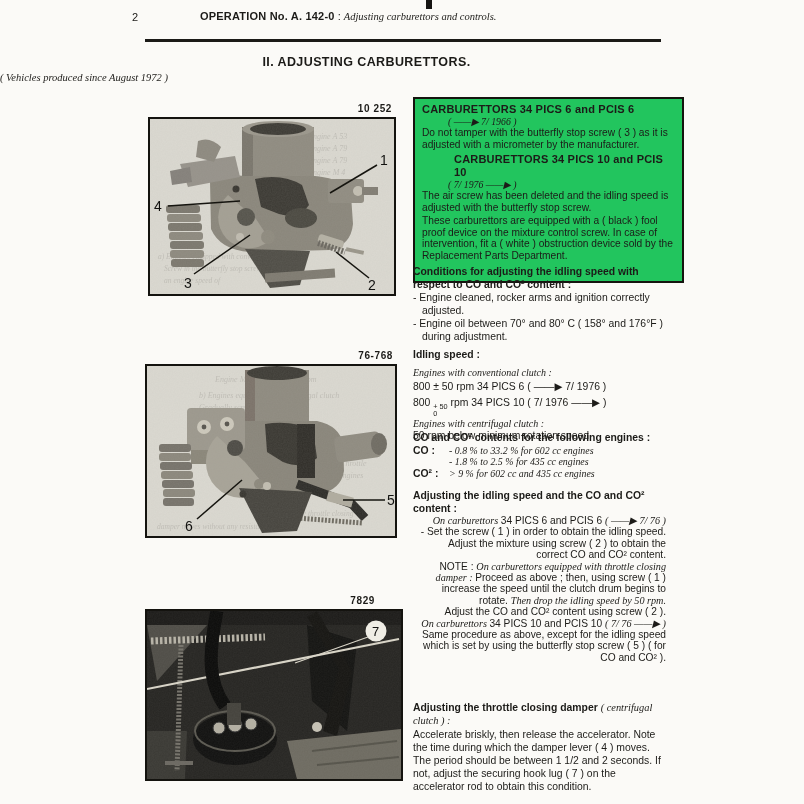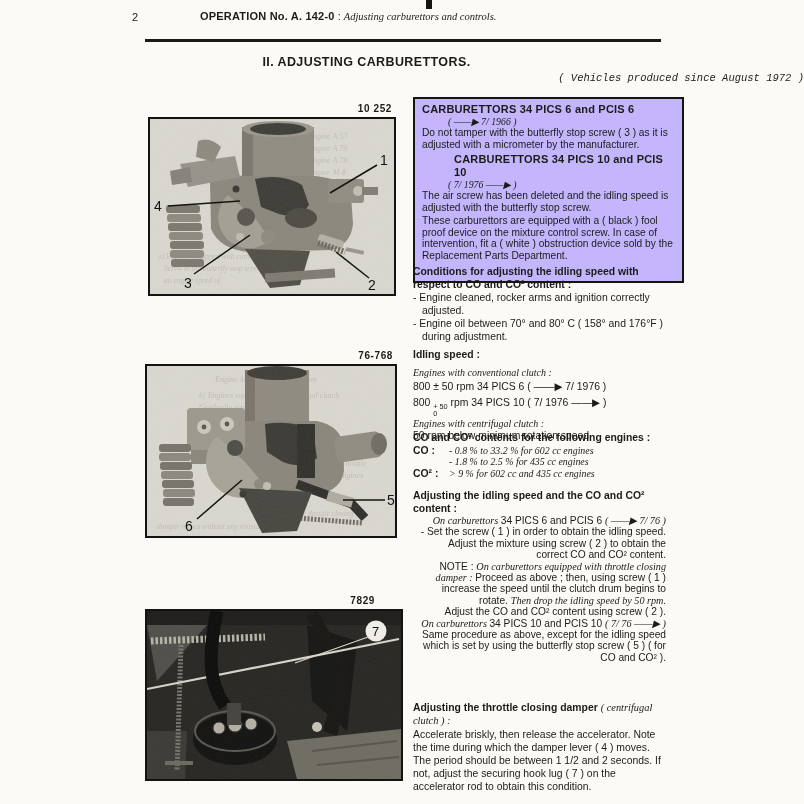--- a/index.html
+++ b/index.html
@@ -6,32 +6,32 @@
   body{width:804px;height:804px;background:#f6f5f1;font-family:"Liberation Sans",sans-serif;color:#1c1b18;}
   .page{position:relative;width:804px;height:804px;background:#fbfaf7;overflow:hidden;}
   
   .top-tick{position:absolute;left:426px;top:0;width:6px;height:9px;background:#151412;}
   .pg-num{position:absolute;left:132px;top:11px;font-size:11px;}
   .header{position:absolute;left:200px;top:10px;font-size:11px;white-space:nowrap;}
   .hb{font-weight:bold;letter-spacing:.2px;}
   .hi{font-family:"Liberation Serif",serif;font-style:italic;font-size:10.5px;}
   .rule{position:absolute;left:145px;top:39px;width:516px;height:3px;background:#1b1a17;}
   .title{position:absolute;left:0;top:55px;width:733px;text-align:center;font-weight:bold;font-size:12.5px;letter-spacing:.4px;}
-  .subtitle{position:absolute;left:0;top:72px;width:804px;text-align:right;font-family:Liberation Mono, monospace;font-style:italic;font-size:10.5px;}
+  .subtitle{position:absolute;left:0;top:72px;width:804px;text-align:left;font-family:Liberation Serif, serif;font-style:italic;font-size:10.5px;}
   
   .figlabel{position:absolute;font-size:10px;font-weight:600;letter-spacing:.6px;text-align:right;}
   .figframe{position:absolute;border:2px solid #14130f;background:#dbd9d1;}
   .figframe svg{display:block;width:100%;height:100%;}
   
   .rcol{position:absolute;left:413px;top:97px;width:253px;font-size:10.4px;line-height:13px;}
   .sec{position:absolute;left:0;width:253px;}
   .shead{font-weight:bold;}
   .it{font-family:"Liberation Serif",serif;font-style:italic;}
   .hang{padding-left:9px;text-indent:-9px;}
-  .ibox{border:2px solid #15140f;background:#c4b5fd;padding:4px 7px 19px 7px;font-size:10.2px;line-height:11.7px;}
+  .ibox{border:2px solid #15140f;background:#22c55e;padding:4px 7px 19px 7px;font-size:10.2px;line-height:11.7px;}
   .ibox .bt{font-weight:bold;font-size:11px;line-height:13px;letter-spacing:.2px;}
   .ibox .rg{font-family:"Liberation Serif",serif;font-style:italic;font-size:9.8px;line-height:11px;margin-left:26px;}
   .ibox .bb{margin-bottom:1px;}
   .ibox .t2{margin-top:3px;margin-left:32px;}
   .small-it{font-family:"Liberation Serif",serif;font-style:italic;font-size:10px;}
   .rowline{white-space:nowrap;}
   .frac{display:inline-flex;flex-direction:column;vertical-align:-3px;font-size:7.3px;line-height:7px;text-align:left;}
   .corow{display:flex;}
   .colab{width:36px;font-weight:bold;flex:none;}
   .covals{flex:1;font-family:"Liberation Serif",serif;font-style:italic;font-size:9.9px;line-height:11px;padding-top:1px;}

